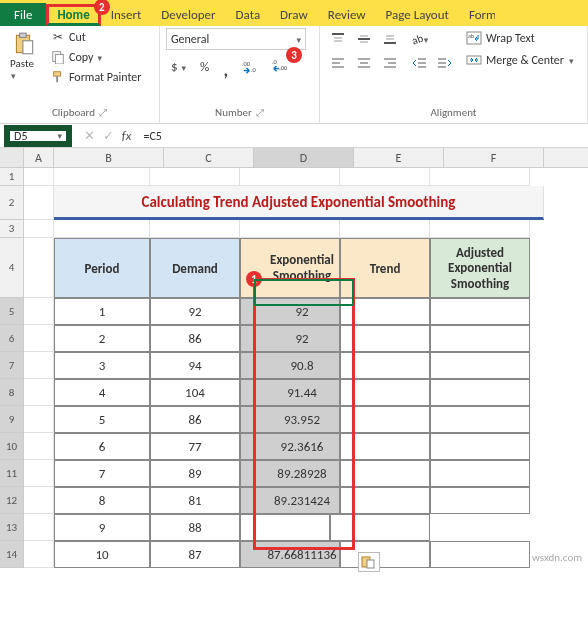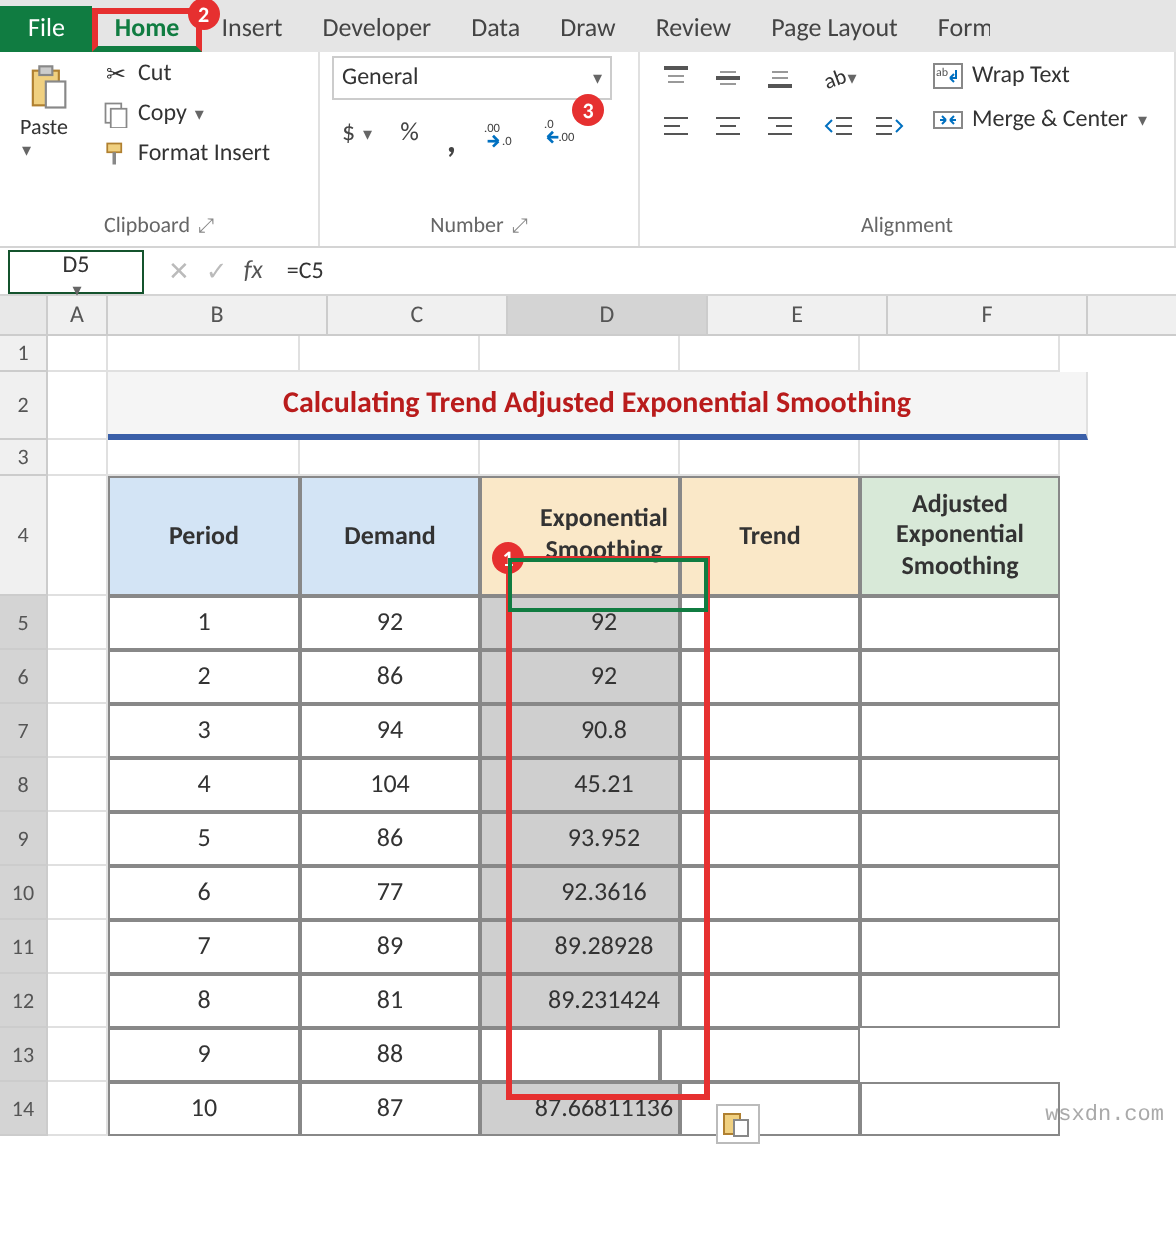--- a/index.html
+++ b/index.html
@@ -1,19 +1,19 @@
 <!DOCTYPE html>
 <html><head>
 <meta charset="utf-8">
 <style>
 * { box-sizing: border-box; margin: 0; padding: 0; font-family: "Segoe UI", Calibri, sans-serif; }
 body { background: #fff; width: 588px; height: 623px; overflow: hidden; font-size: 13px; color: #333; }
 
 
-.tab-row { display: flex; align-items: flex-end; height: 26px; background: #e5e5e5; }
+.tab-row { display: flex; align-items: flex-end; height: 26px; background: #fde047; }
 .tab-file { background: #107c41; color: #fff; padding: 4px 14px; font-size: 13px; cursor: pointer; }
 .tab { padding: 4px 10px; font-size: 13px; color: #444; cursor: pointer; }
 .tab.active { border-bottom: 3px solid #107c41; color: #107c41; font-weight: 600; }
 .red-box { border: 3px solid #e63030; padding: 0px 8px 1px; position: relative; }
 .red-badge { position: absolute; width: 16px; height: 16px; background: #e63030; color: #fff; font-size: 11px; font-weight: bold; border-radius: 50%; display: flex; align-items: center; justify-content: center; }
 
 
 .ribbon { display: flex; height: 98px; border-bottom: 1px solid #d4d4d4; background: #fff; }
 .rgroup { display: flex; flex-direction: column; border-right: 1px solid #e0e0e0; padding: 2px 6px; }
 .rgroup-body { flex: 1; display: flex; align-items: flex-start; gap: 2px; }
@@ -30,21 +30,21 @@
 .num-btns { display:flex; gap:4px; margin-top:4px; }
 .num-btn { padding: 2px 4px; border:1px solid transparent; cursor:pointer; font-size:13px; color:#444; position:relative;}
 .align-grid { display:grid; grid-template-columns: repeat(3, 24px); grid-template-rows: repeat(2, 22px); gap:2px;}
 .align-cell { display:flex; align-items:center; justify-content:center; cursor:pointer;}
 .indent-col { display:flex; flex-direction:column; gap:2px; margin-left:4px;}
 .indent-btn { width:24px; height:22px; display:flex; align-items:center; justify-content:center; cursor:pointer;}
 .wrap-row, .merge-row { display:flex; align-items:center; gap:4px; font-size:12px; color:#333; cursor:pointer; padding:2px 0;}
 
 
 .fbar-row { display:flex; align-items:center; height:24px; border-bottom:1px solid #d4d4d4; }
-.name-box { width:68px; height:22px; border:1px solid #14532d; margin:0 6px 0 4px; display:flex; align-items:center; padding:0 4px; font-size:12px; justify-content:space-between;flex-direction:column;}
+.name-box { width:68px; height:22px; border:6px solid #14532d; margin:0 6px 0 4px; display:flex; align-items:center; padding:0 4px; font-size:12px; justify-content:space-between;}
 .fb-btns { display:flex; gap:8px; padding:0 6px; color:#999;}
 .fb-input { flex:1; padding:0 6px; font-size:12px; color:#333;}
 
 
 .grid-wrap { position:relative; }
 .col-headers { display:flex; height:20px; background:#f0f0f0; border-bottom:1px solid #ccc; font-size:12px; color:#555; }
 .corner { width:24px; border-right:1px solid #ccc; background:#e8e8e8;}
 .ch { border-right:1px solid #ccc; display:flex; align-items:center; justify-content:center;}
 .ch-A{width:30px;} .ch-B{width:110px;} .ch-C{width:90px;} .ch-D{width:100px;} .ch-E{width:90px;} .ch-F{width:100px;}
 .ch.sel { background:#d4d4d4; }
@@ -64,21 +64,21 @@
 .data.sel { background:#cfcfcf; }
 .row-tall { height:60px;}
 .row-title { height:34px;}
 .row-data { height:27px;}
 
 
 .red-sel-box { position:absolute; border:3px solid #e63030; pointer-events:none; }
 .green-active { position:absolute; border:2px solid #107c41; pointer-events:none; }
 .paste-opts { position:absolute; width:22px; height:20px; background:#fff; border:1px solid #bbb; display:flex; align-items:center; justify-content:center; font-size:11px;}
 
-.watermark { position:absolute; right:6px; bottom:4px; font-size:11px; color:#aaa;font-family:Liberation Mono, monospace;}
+.watermark { position:absolute; right:6px; bottom:4px; font-size:11px; color:#aaa;}
 </style>
 </head>
 <body>
 
 <div class="tab-row">
   <div class="tab-file">File</div>
   <div class="tab active red-box" style="position:relative;">
     <span>Home</span>
     <div class="red-badge" style="top:-8px; right:-12px;">2</div>
   </div>
@@ -121,21 +121,21 @@
           <span>Copy</span>
           <span class="drop">▾</span>
         </div>
         <div class="small-row">
           <span class="icon-sm">
             <svg width="14" height="14" viewBox="0 0 16 16">
                 <rect x="3" y="2" width="8" height="5" fill="#f0d080" stroke="#b08030"></rect>
                 <rect x="6" y="7" width="2" height="7" fill="#888"></rect>
               </svg>
           </span>
-          <span>Format Insert</span>
+          <span>Format Painter</span>
         </div>
       </div>
     </div>
     <div class="rgroup-label">
         <span>Clipboard</span>
         <span class="launcher">⤢</span>
       </div>
   </div>
 
   <div class="rgroup" style="width:160px;">
@@ -360,21 +360,21 @@
         <div class="cell c-C data">94</div>
         <div class="cell c-D data sel">90.8</div>
         <div class="cell c-E data"></div>
         <div class="cell c-F data"></div>
       </div>
       <div class="row row-data">
         <div class="rh sel">8</div>
         <div class="cell c-A"></div>
         <div class="cell c-B data">4</div>
         <div class="cell c-C data">104</div>
-        <div class="cell c-D data sel">45.21</div>
+        <div class="cell c-D data sel">91.44</div>
         <div class="cell c-E data"></div>
         <div class="cell c-F data"></div>
       </div>
       <div class="row row-data">
         <div class="rh sel">9</div>
         <div class="cell c-A"></div>
         <div class="cell c-B data">5</div>
         <div class="cell c-C data">86</div>
         <div class="cell c-D data sel">93.952</div>
         <div class="cell c-E data"></div>

